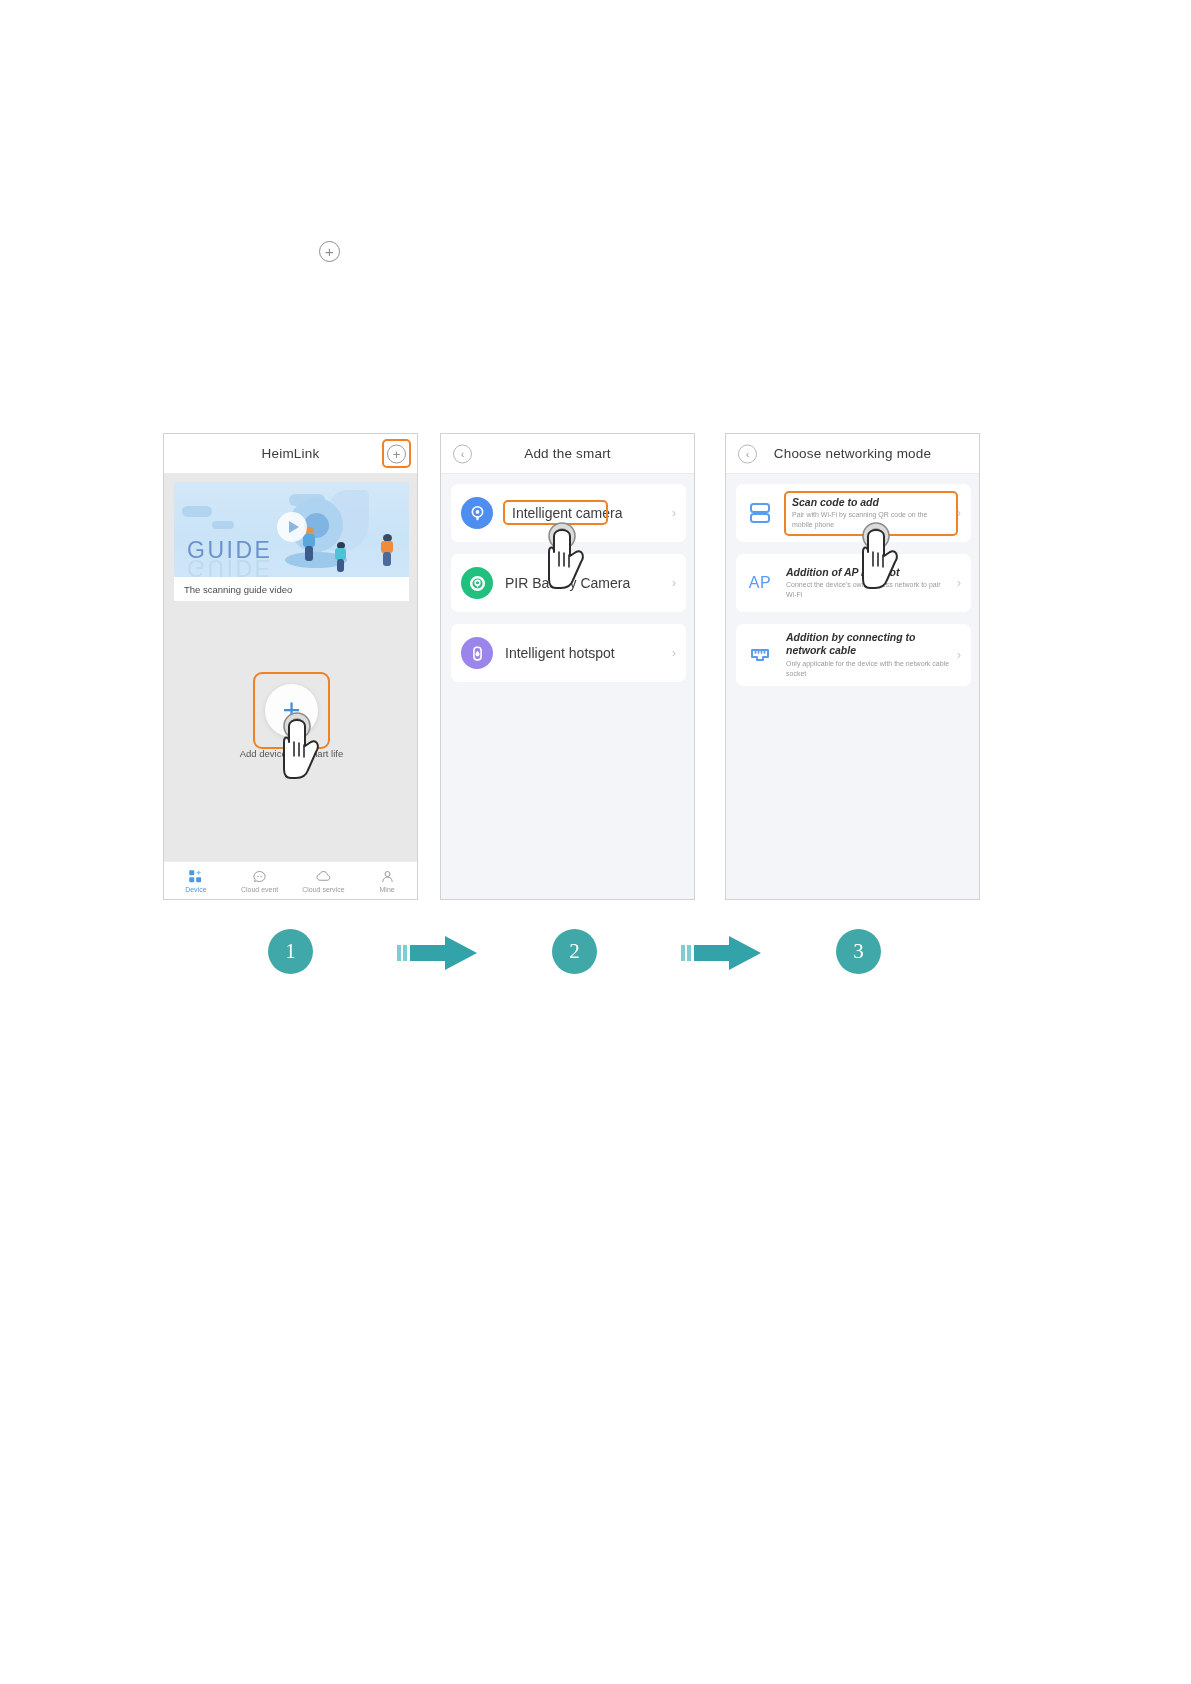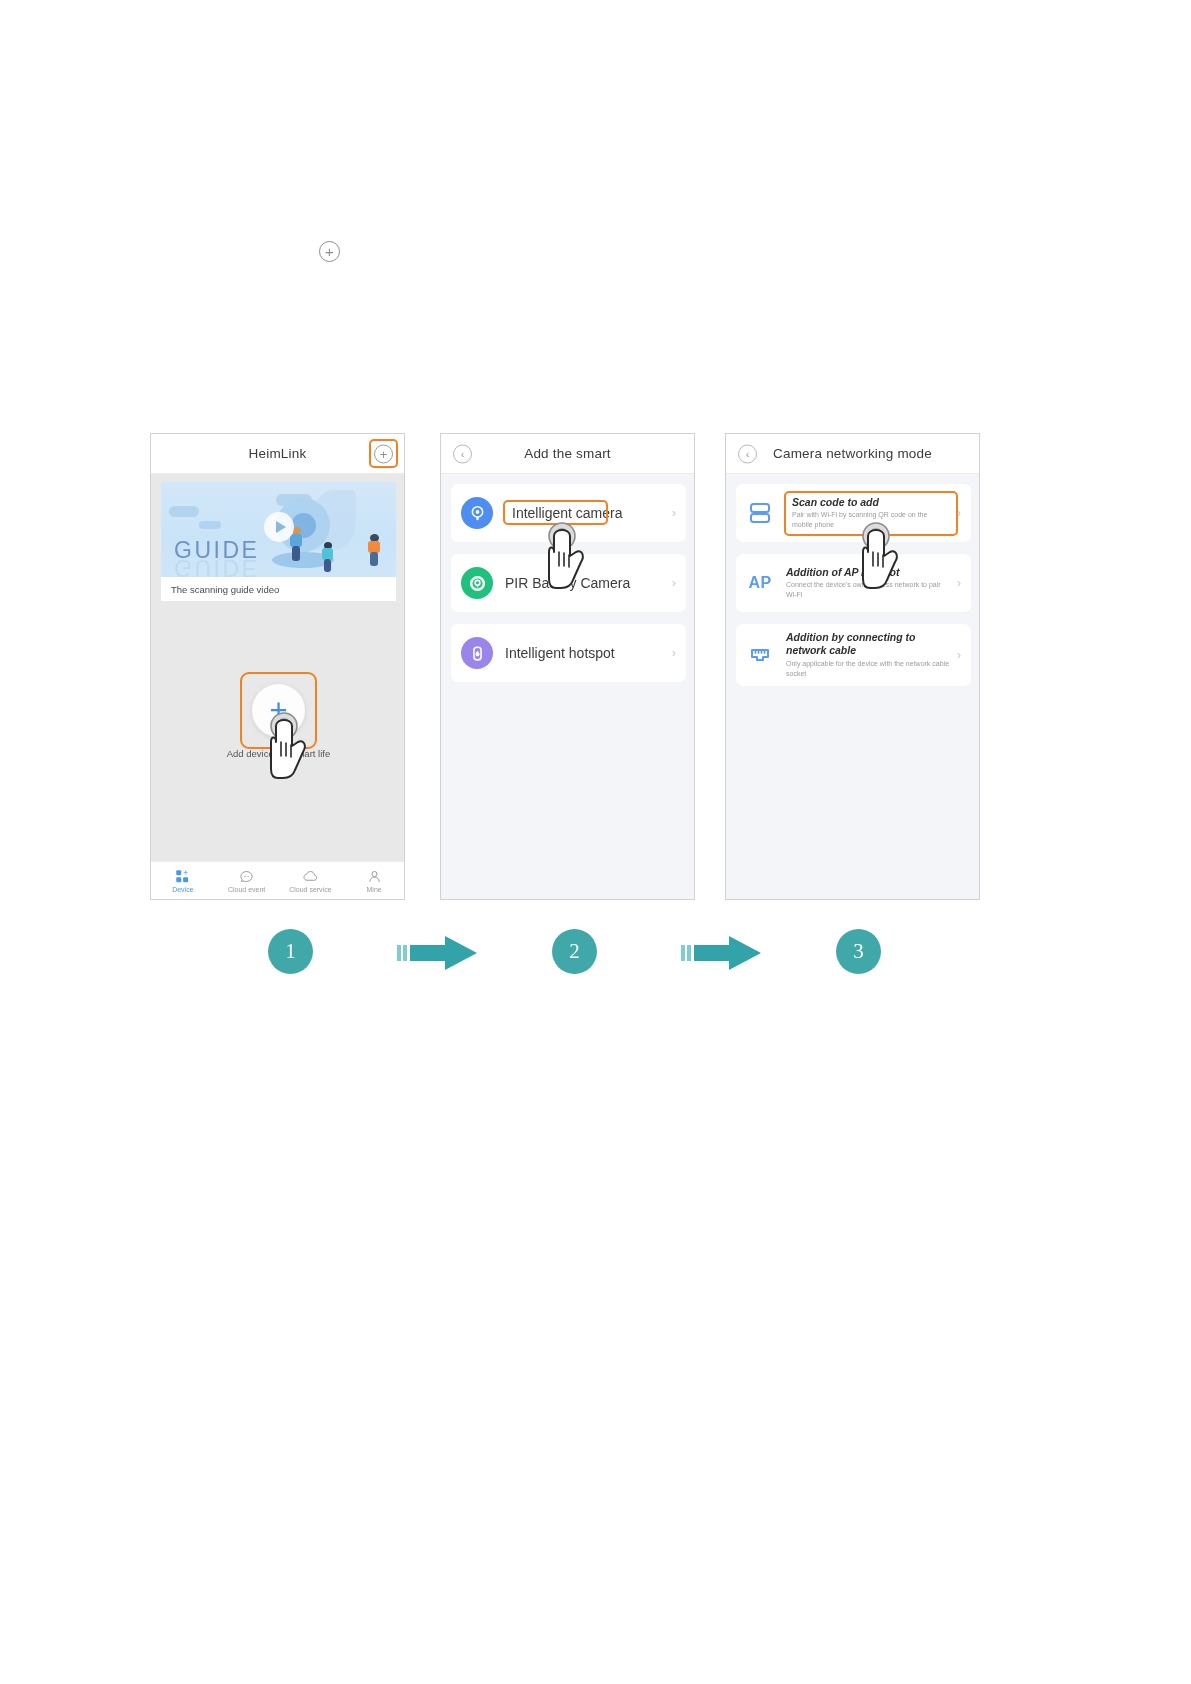--- a/index.html
+++ b/index.html
@@ -21,21 +21,21 @@
   }
 
   
   .phone {
     position: absolute; top: 433px;
     width: 255px; height: 467px;
     background: #e8e8e8;
     border: 1px solid #d2d2d2;
     overflow: hidden;
   }
-  #phone1 { left: 150px; }
+  #phone1 { left: 163px; }
   #phone2 { left: 440px; background: #f3f5f8; }
   #phone3 { left: 725px; background: #f3f5f8; }
 
   .phone-header {
     position: relative;
     height: 40px; background: #ffffff;
     display: flex; align-items: center; justify-content: center;
     border-bottom: 1px solid #ececec;
   }
   .phone-title {
@@ -171,21 +171,21 @@
   .row-text { flex:1; min-width:0; }
   .row-title { font-size:14px; color:#3d3d3d; }
   .row-title.bold { font-weight:bold; font-size:10.5px; color:#2f2f2f;font-style:italic; }
   .row-sub { font-size:7px; color:#9b9b9b; line-height:1.45; margin-top:2px; }
   .chev { color:#c6c6c6; font-size:12px; margin-left:6px; }
 
   .mode-icon {
     width:28px; height:28px; flex:0 0 28px; margin-right:12px;
     display:flex; align-items:center; justify-content:center;
   }
-  .ap-text { color:#5b9bf0; font-weight:bold; font-size:16px; letter-spacing:.5px; }
+  .ap-text { color:#5b9bf0; font-weight:normal; font-size:16px; letter-spacing:.5px; }
 
   
   .hand { position:absolute; pointer-events:none; }
 
   
   .step-circle {
     position:absolute; width:45px; height:45px; border-radius:50%;
     background:#41a8aa; color:#fff;
     display:flex; align-items:center; justify-content:center;
     font-size:21px; font-family:"Liberation Serif", serif;
@@ -353,21 +353,21 @@
       <circle cx="20" cy="14" r="13" fill="#dcdcdc" stroke="#8c8c8c" stroke-width="1.6"></circle>
       <circle cx="20" cy="14" r="7" fill="#f2f2f2" stroke="#8c8c8c" stroke-width="1.4"></circle>
       <path d="M12 14 C12 6 28 6 28 14 L28 34 L34 30 C40 27 43 34 39 40 L31 58 C29 64 24 66 19 66 L14 66 C9 66 7 62 7 57 L7 30 C7 24 12 24 12 30 Z" fill="#ffffff" stroke="#2b2b2b" stroke-width="2" stroke-linejoin="round"></path>
       <path d="M17 30 L17 44 M22 31 L22 44 M27 33 L27 45" stroke="#2b2b2b" stroke-width="1.6" fill="none" stroke-linecap="round"></path>
     </svg>
   </div>
 
   <div class="phone" id="phone3">
     <div class="phone-header">
       <div class="back-btn">‹</div>
-      <span class="phone-title">Camera networking mode</span>
+      <span class="phone-title">Choose networking mode</span>
     </div>
 
     <div class="list">
 
       <div class="row big">
         <div class="mode-icon">
           <svg width="24" height="24" viewBox="0 0 24 24">
             <rect x="3" y="3" width="18" height="8" rx="2.5" fill="none" stroke="#5b9bf0" stroke-width="2"></rect>
             <rect x="3" y="13" width="18" height="8" rx="2.5" fill="none" stroke="#5b9bf0" stroke-width="2"></rect>
           </svg>

